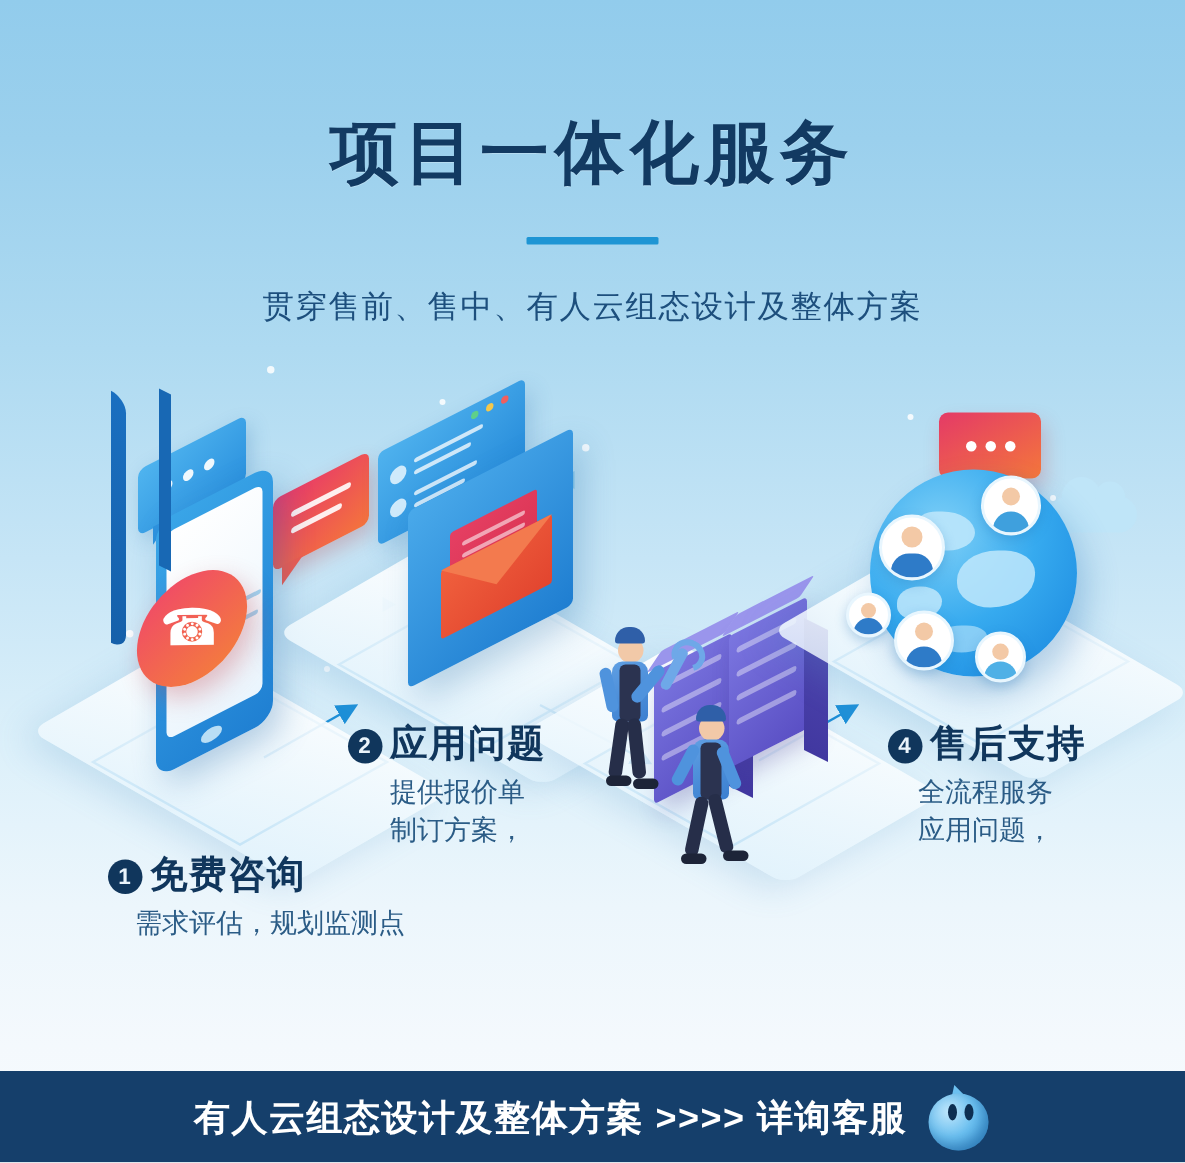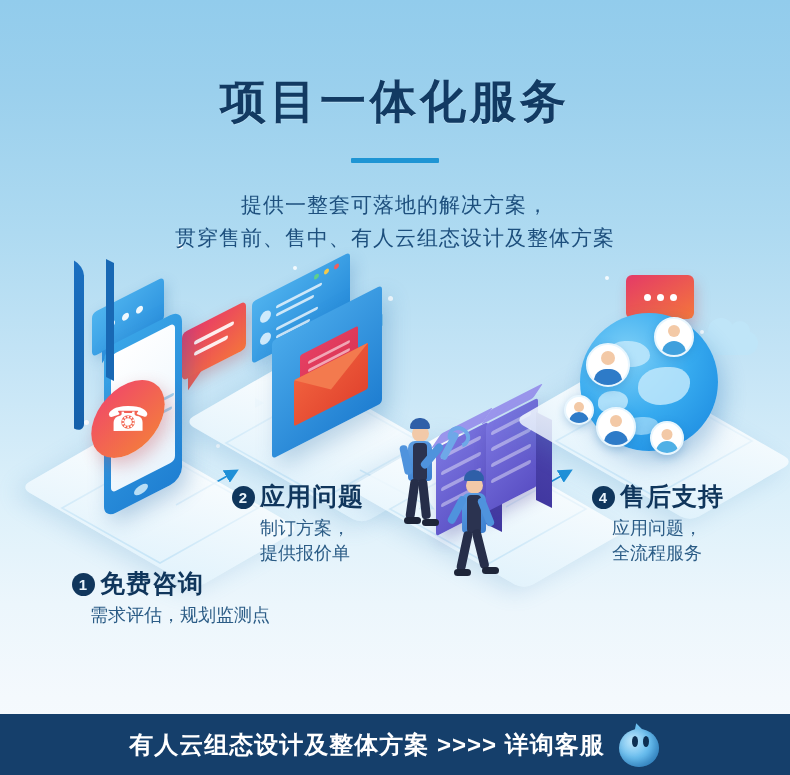--- a/index.html
+++ b/index.html
@@ -557,21 +557,20 @@
   <span class="dot" style="left:388px;top:296px;width:5px;height:5px;"></span>
   <span class="dot" style="left:605px;top:276px;width:4px;height:4px;"></span>
   <span class="dot" style="left:700px;top:330px;width:4px;height:4px;"></span>
   <span class="tri" style="left:372px;top:314px;border-top:6px solid transparent;border-bottom:6px solid transparent;border-right:11px solid #7ec4ea;opacity:.8;"></span>
   <span class="tri" style="left:255px;top:398px;border-top:5px solid transparent;border-bottom:5px solid transparent;border-left:9px solid #8fcdee;opacity:.7;"></span>
 
   <div class="header">
     <h1 class="title">项目一体化服务</h1>
     <div class="divider"></div>
     <div class="subtitle">
-      <span class="line">提供一整套可落地的解决方案，</span>
       <span class="line">贯穿售前、售中、有人云组态设计及整体方案</span>
     </div>
   </div>
 
   <div class="scene">
 
     <svg class="connectors" viewBox="0 0 790 440" xmlns="http://www.w3.org/2000/svg">
       <defs>
         <marker id="arw" markerWidth="9" markerHeight="9" refX="7" refY="4.5" orient="auto">
           <path d="M0,0 L9,4.5 L0,9 z" fill="#1e90d8"></path>
@@ -751,33 +750,33 @@
     <div class="cap-desc">
       <span class="line">需求评估，规划监测点</span>
     </div>
   </div>
 
   <div class="caption cap2">
     <div class="cap-title">
       <span class="cap-num">2</span><span>应用问题</span>
     </div>
     <div class="cap-desc">
+      <span class="line">提供报价单</span>
       <span class="line">制订方案，</span>
-      <span class="line">提供报价单</span>
     </div>
   </div>
 
 
   <div class="caption cap4">
     <div class="cap-title">
       <span class="cap-num">4</span><span>售后支持</span>
     </div>
     <div class="cap-desc">
+      <span class="line">全流程服务</span>
       <span class="line">应用问题，</span>
-      <span class="line">全流程服务</span>
     </div>
   </div>
 
   <div class="cta">
     <span class="cta-text">有人云组态设计及整体方案 &gt;&gt;&gt;&gt; 详询客服</span>
     <span class="mascot">
       <span class="mascot-tip"></span>
       <span class="mascot-body"></span>
       <span class="mascot-eye" style="left:13px;"></span>
       <span class="mascot-eye" style="left:24px;"></span>

